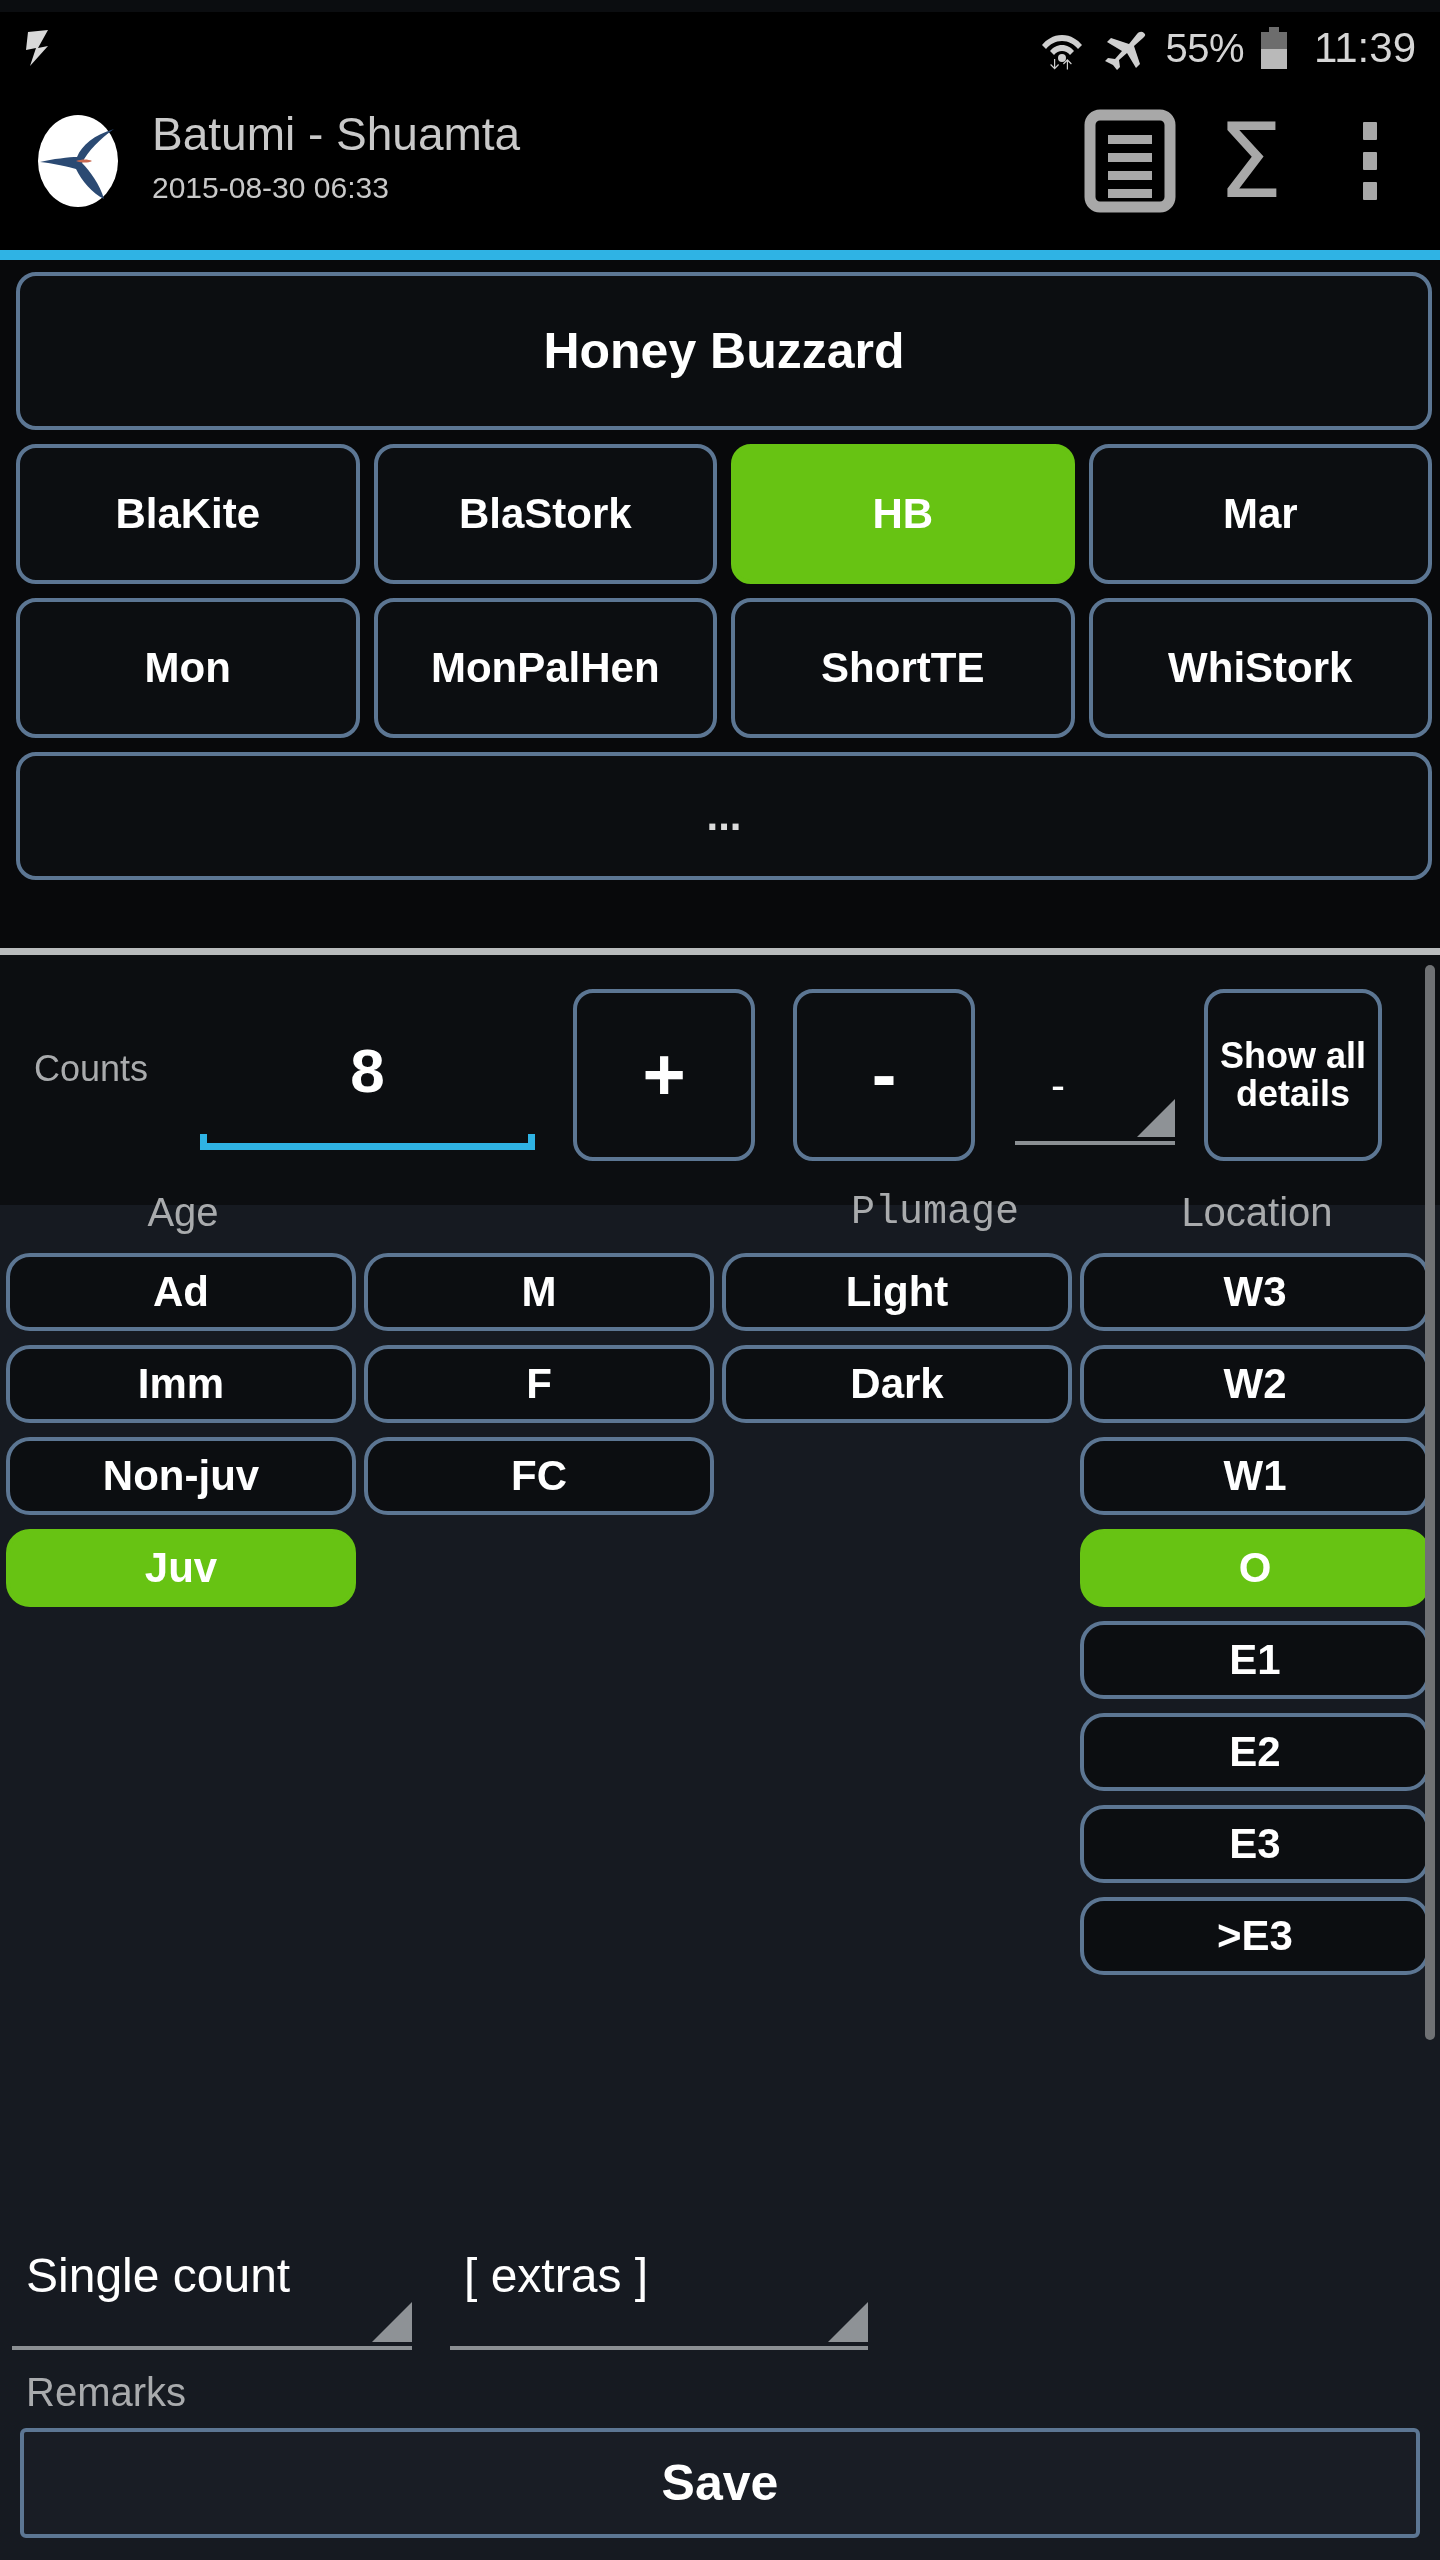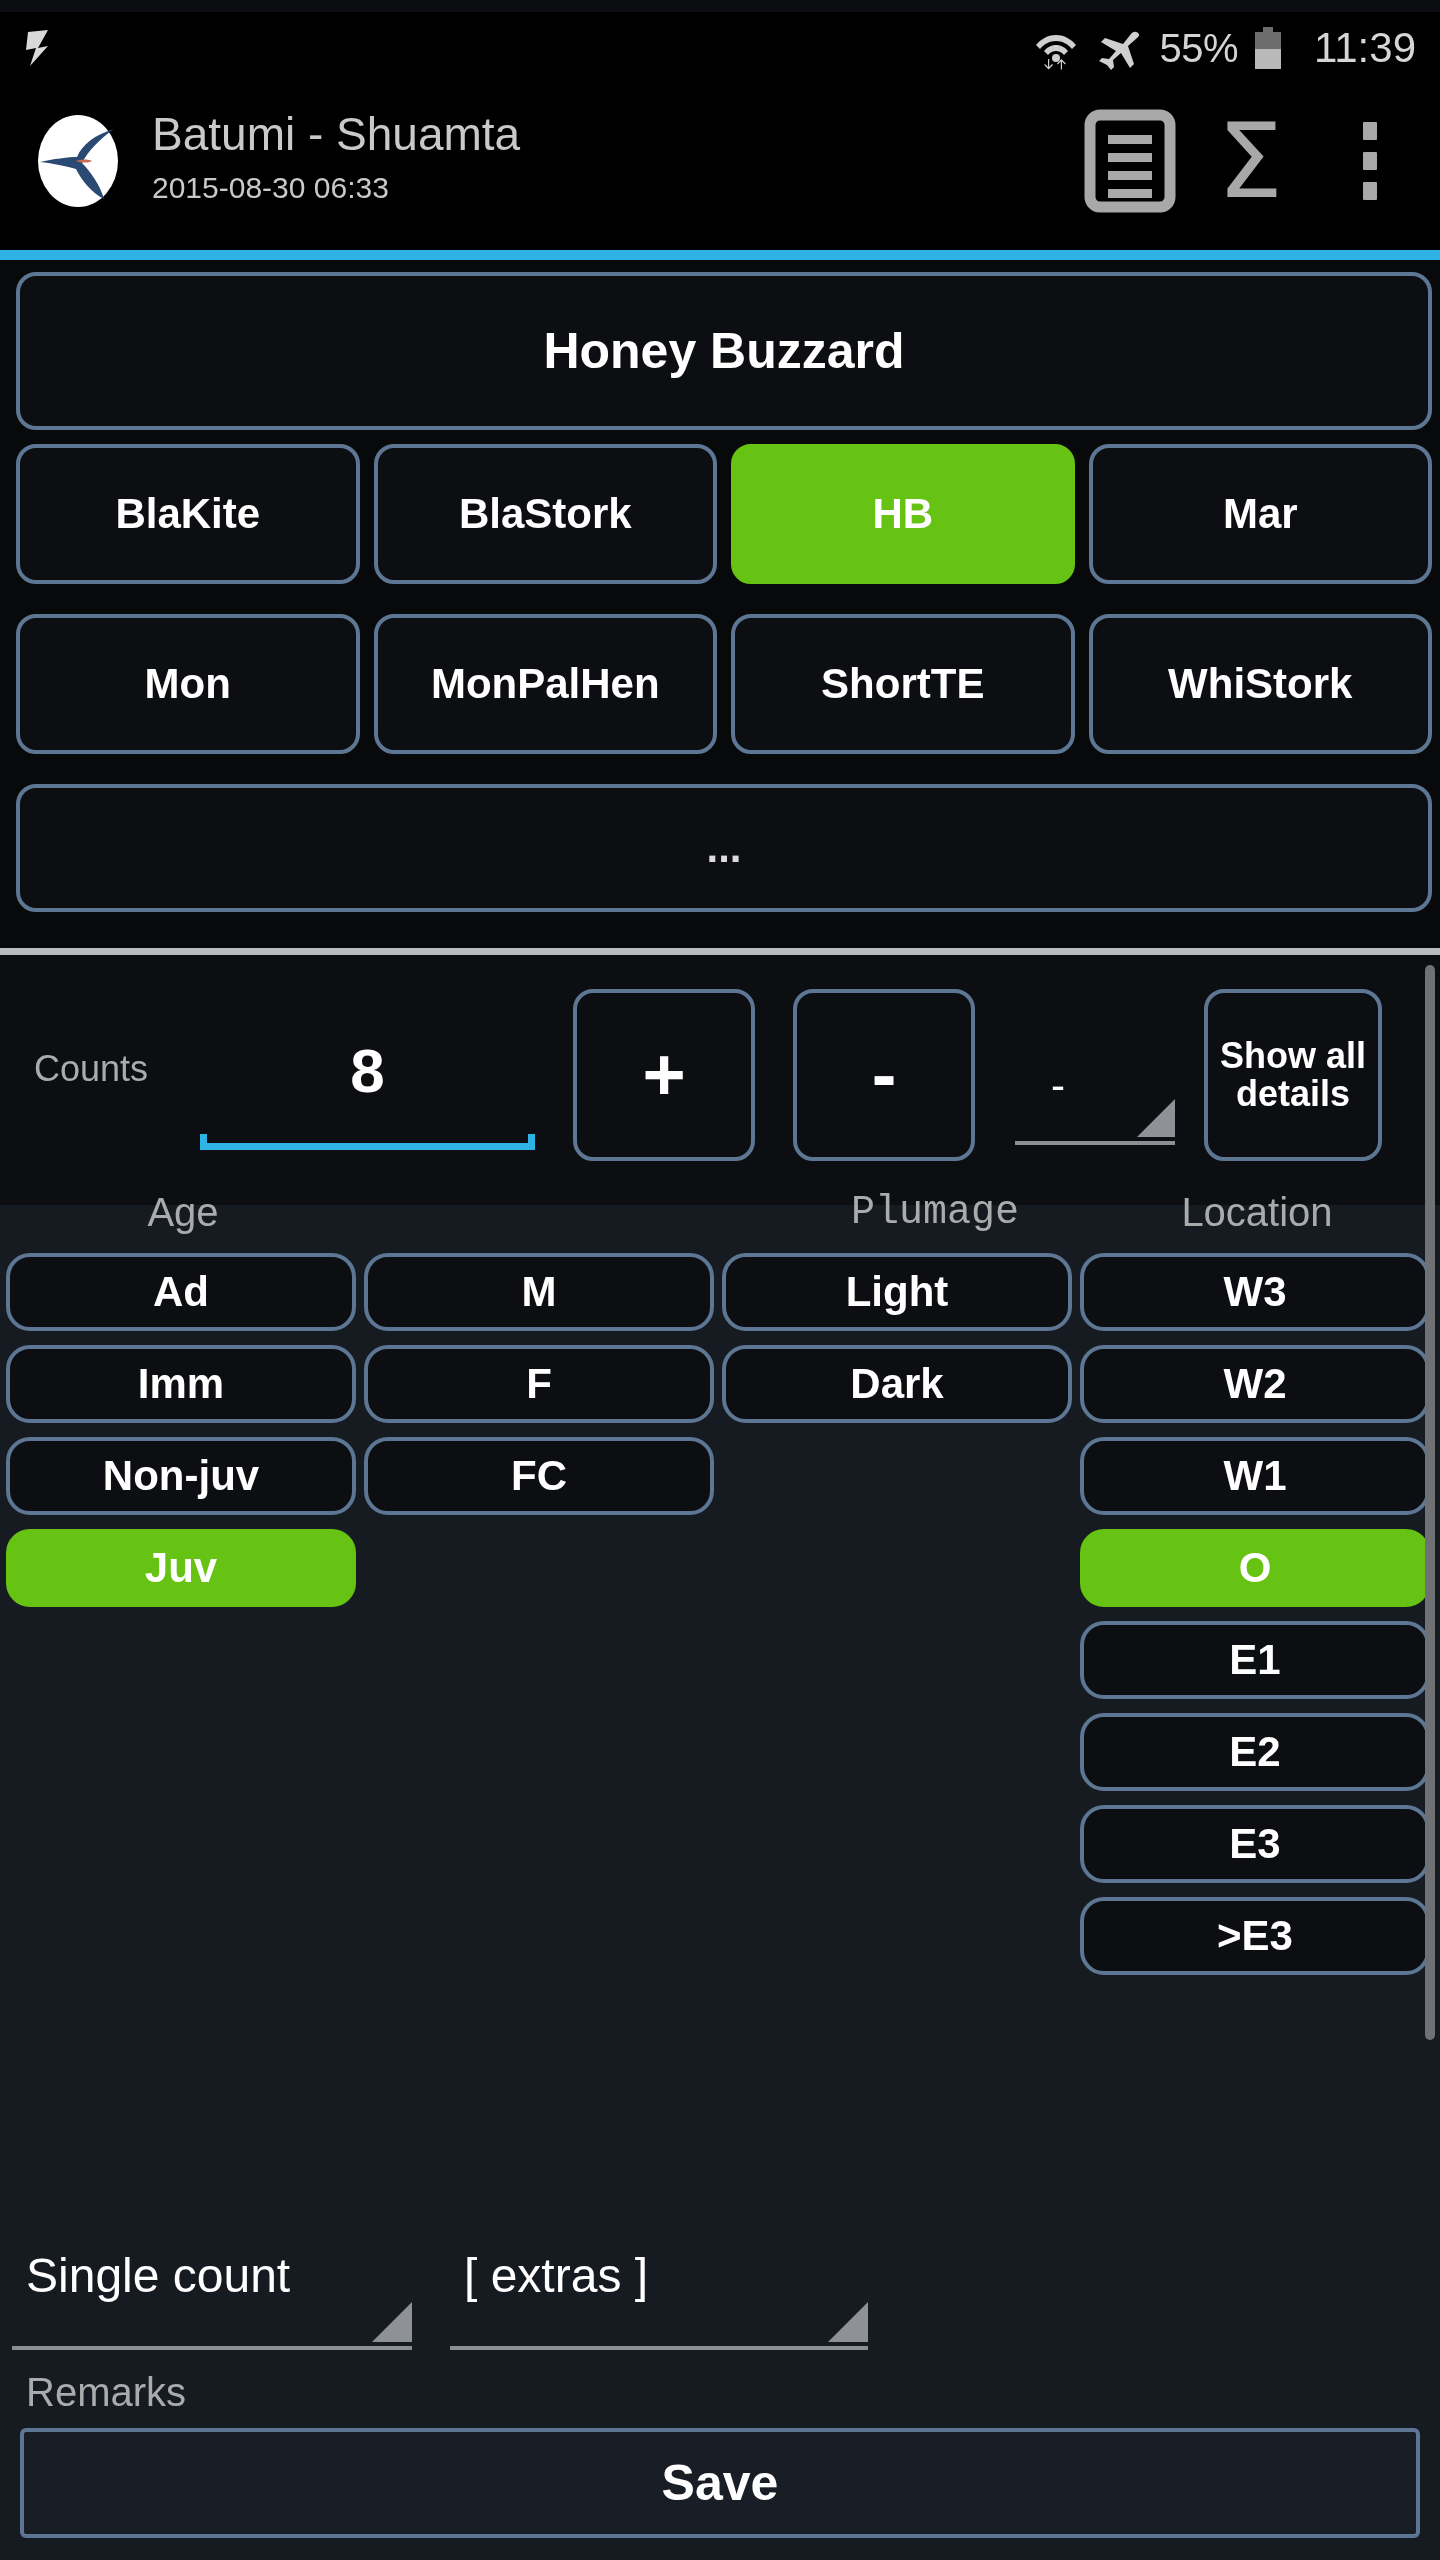--- a/index.html
+++ b/index.html
@@ -23,21 +23,21 @@
     margin-left:auto; padding-right:24px;
     display:flex; align-items:center; gap:17px;
   }
   .sb-icon{ display:flex; align-items:center; }
   .sb-batt{ color:#d4d4d4; font-size:40px; font-weight:400; letter-spacing:-0.5px;
     font-family:"Liberation Sans", sans-serif; }
   .sb-battglyph{ width:26px; height:42px; position:relative; }
   .sb-battglyph .cap{ position:absolute; left:8px; top:0; width:10px; height:6px; background:#6d6d6d; }
   .sb-battglyph .body{ position:absolute; left:0; top:5px; width:26px; height:37px; background:#6d6d6d; }
   .sb-battglyph .fill{ position:absolute; left:0; bottom:0; width:26px; height:20px; background:#b9b9b9; }
-  .sb-time{ color:#d6d6d6; font-size:42px; font-weight:400; letter-spacing:0px; margin-left:16px; }
+  .sb-time{ color:#d6d6d6; font-size:42px; font-weight:400; letter-spacing:0px; margin-left:10px; }
 
   
   .titlebar{
     position:absolute; left:0; top:72px; width:1440px; height:178px;
     background:#000; display:flex; align-items:center;
   }
   .tb-logo{ margin-left:30px; width:96px; height:96px; flex:0 0 auto; }
   .tb-text{ margin-left:26px; display:flex; flex-direction:column; justify-content:center; }
   .tb-title{ color:#c9c9c9; font-size:46px; line-height:54px; font-weight:400; }
   .tb-sub{ color:#c9c9c9; font-size:30px; line-height:54px; font-weight:400; }
@@ -53,21 +53,21 @@
   
   .species{ position:absolute; left:0; top:260px; width:1440px; height:688px; background:#08090b; padding:12px; }
   .btn{
     background:#0c0e11; border:4px solid #5c7693; border-radius:20px;
     color:#ffffff; font-size:42px; font-weight:bold;
     display:flex; align-items:center; justify-content:center; text-align:center;
     line-height:1.05;
   }
   .btn.sel{ background:#67c313; border-color:#67c313; }
   .sp-wide{ width:1416px; height:158px; margin:0 0 14px 4px; font-size:50px; }
-  .sp-row{ display:flex; gap:14px; margin:0 0 30px 4px; width:1416px; }
+  .sp-row{ display:flex; gap:14px; margin:0 0 14px 4px; width:1416px; }
   .sp-cell{ flex:1 1 0; height:140px; }
   .sp-more{ width:1416px; height:128px; margin-left:4px; font-size:42px; color:#dcdcdc; }
 
   .divider{ position:absolute; left:0; top:948px; width:1440px; height:7px; background:#b9bcbd; }
 
   
   .details{ position:absolute; left:0; top:955px; width:1440px; height:1605px; background:#161a21; }
   .det-dark{ position:absolute; left:0; top:0; width:1440px; height:250px; background:#0c0e11; }
   .count-label{
     position:absolute; left:34px; top:1046px; width:110px;

